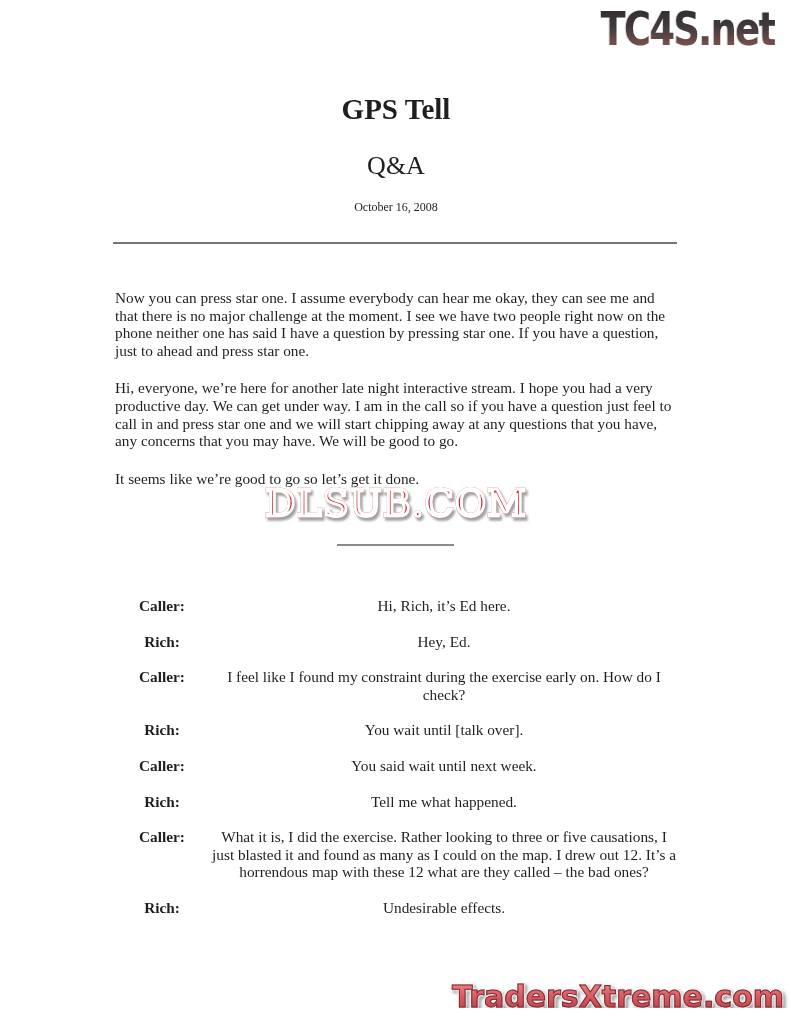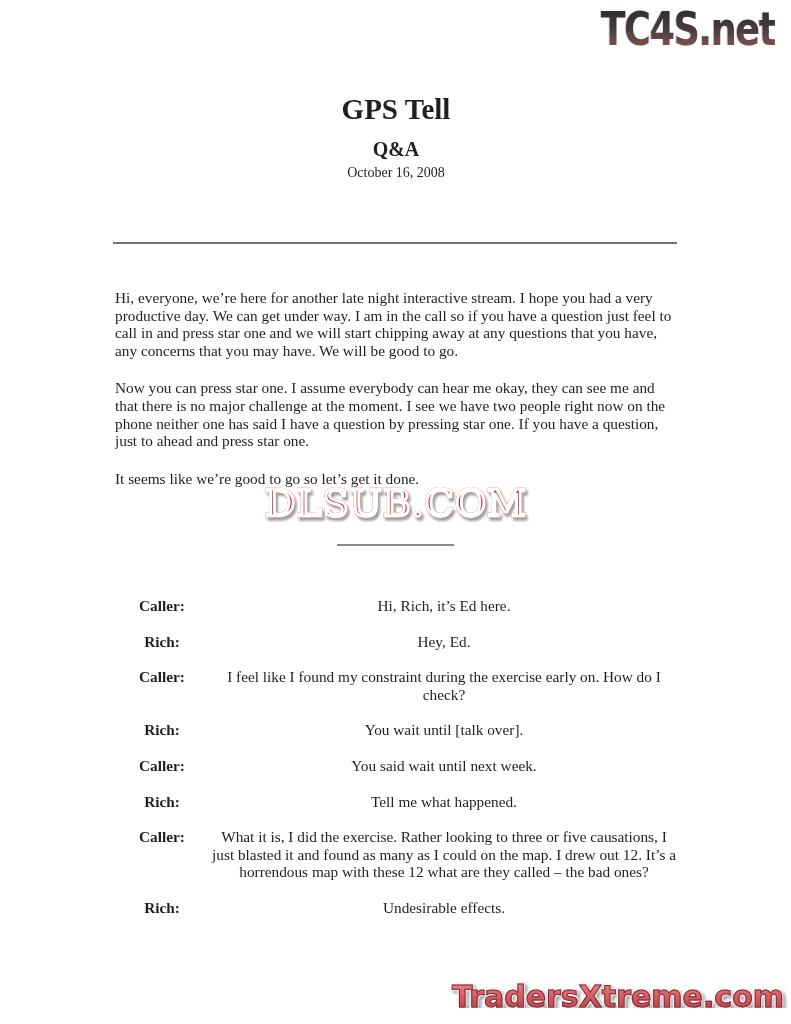--- a/index.html
+++ b/index.html
@@ -34,22 +34,22 @@
   }
 
   .titles{
     position:absolute;
     top:92px;
     left:115px;
     width:562px;
     text-align:center;
   }
   .doc-title{font-size:29px;font-weight:bold;line-height:34px;}
-  .doc-subtitle{font-size:20px;font-weight:bold;line-height:27px;margin-top:10px;}
-  .doc-date{font-size:14px;line-height:20px;}
+  .doc-subtitle{font-size:26px;font-weight:normal;line-height:27px;margin-top:26px;}
+  .doc-date{font-size:12px;line-height:20px;margin-top:18px;}
 
   .rule-top{
     position:absolute;
     top:242px;left:113px;width:564px;
     border:0;border-top:2px solid #757575;margin:0;
   }
 
   .intro{
     position:absolute;
     top:289px;left:115px;width:562px;
@@ -121,22 +121,22 @@
 
   <div class="titles">
     <div class="doc-title">GPS Tell</div>
     <div class="doc-subtitle">Q&amp;A</div>
     <div class="doc-date">October 16, 2008</div>
   </div>
 
   <hr class="rule-top">
 
   <div class="intro" id="intro">
+      <p>Now you can press star one. I assume everybody can hear me okay, they can see me and that there is no major challenge at the moment. I see we have two people right now on the phone neither one has said I have a question by pressing star one. If you have a question, just to ahead and press star one.</p>
       <p>Hi, everyone, we’re here for another late night interactive stream. I hope you had a very productive day. We can get under way. I am in the call so if you have a question just feel to call in and press star one and we will start chipping away at any questions that you have, any concerns that you may have. We will be good to go.</p>
-      <p>Now you can press star one. I assume everybody can hear me okay, they can see me and that there is no major challenge at the moment. I see we have two people right now on the phone neither one has said I have a question by pressing star one. If you have a question, just to ahead and press star one.</p>
       <p>It seems like we’re good to go so let’s get it done.</p>
     </div>
 
   <div class="dlsub">DLSUB.COM</div>
 
   <hr class="rule-small">
 
   <div class="transcript" id="transcript">
       <div class="entry">
         <div class="speaker">Caller:</div>

